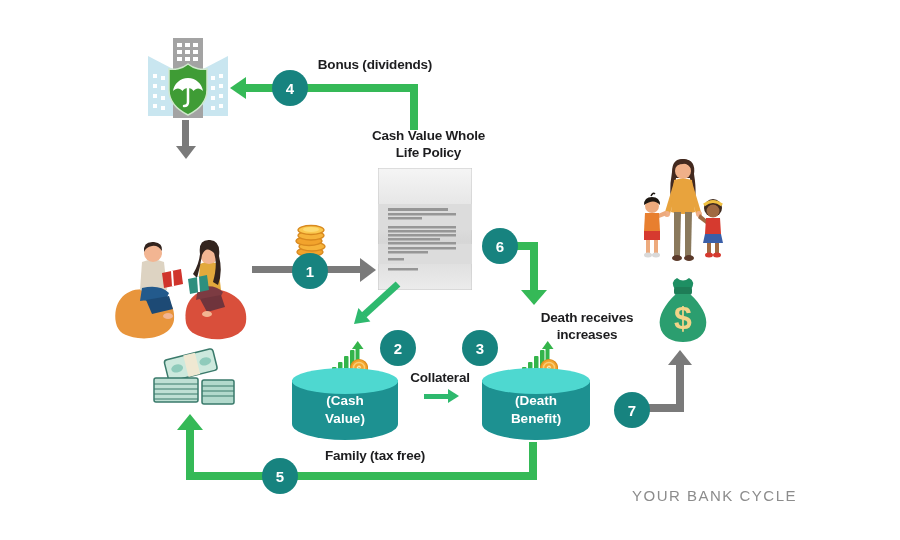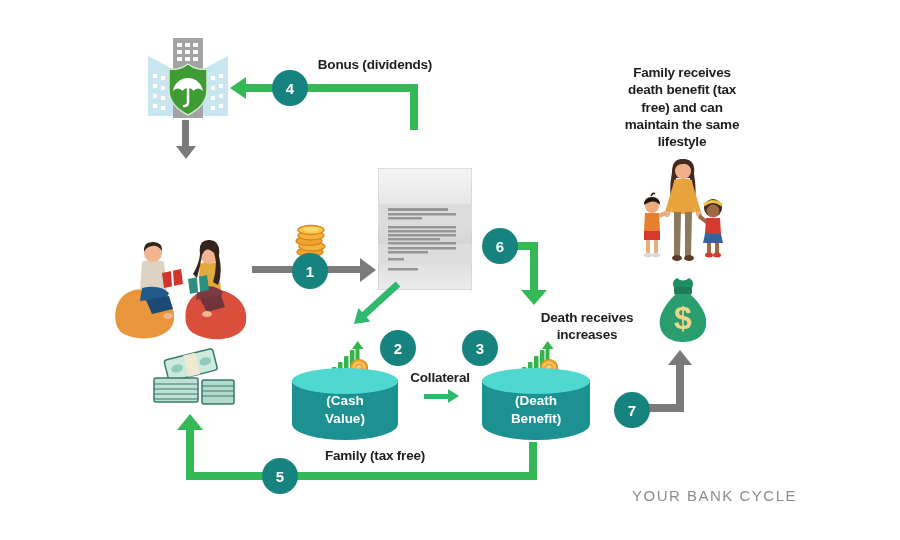--- a/index.html
+++ b/index.html
@@ -121,20 +121,21 @@
       <ellipse cx="19" cy="8" rx="13" ry="4.5" fill="#fbc84e"></ellipse>
     </g>
     <ellipse cx="19" cy="7.5" rx="8" ry="2.5" fill="#fdda71"></ellipse>
   </svg>
   <div class="seg" style="left:252px;top:266px;width:110px;height:7px;background:var(--gray-arrow)"></div>
   <div class="tri" style="left:360px;top:258px;border-top:12px solid transparent;border-bottom:12px solid transparent;border-left:16px solid var(--gray-arrow)"></div>
   <div class="badge" style="left:292px;top:253px">
     <span>1</span>
   </div>
 
+  <div class="lbl" style="left:366px;top:127px;width:125px">Cash Value Whole Life Policy</div>
   <svg style="left:378px;top:168px" width="94" height="122" viewBox="0 0 94 122">
     <defs>
       <linearGradient id="docg" x1="0" y1="0" x2="0" y2="1">
         <stop offset="0" stop-color="#f5f5f5"></stop>
           <stop offset="0.35" stop-color="#e4e4e4"></stop>
         <stop offset="0.6" stop-color="#d6d6d6"></stop>
           <stop offset="1" stop-color="#ececec"></stop>
       </linearGradient>
     </defs>
     <rect width="94" height="122" fill="url(#docg)" stroke="#c6c6c6" stroke-width="1"></rect>
@@ -233,21 +234,20 @@
   <div class="seg" style="left:676px;top:364px;width:8px;height:48px;background:var(--gray-arrow)"></div>
   <div class="tri" style="left:668px;top:350px;border-left:12px solid transparent;border-right:12px solid transparent;border-bottom:15px solid var(--gray-arrow)"></div>
 
   <svg style="left:655px;top:276px" width="56" height="68" viewBox="0 0 56 68">
     <path d="M20,14 Q15,5 22,2 Q28,7 34,2 Q41,5 36,14 Z" fill="#1e8f63"></path>
     <rect x="19" y="11" width="18" height="8" rx="3" fill="#1e7d57"></rect>
     <path d="M21,18 C10,28 3,40 5,50 C7,62 18,66 28,66 C38,66 49,62 51,50 C53,40 46,28 35,18 Z" fill="#2b9e6f"></path>
     <text x="28" y="53" font-size="32" font-weight="bold" fill="#f2d488" text-anchor="middle" font-family="Liberation Sans,sans-serif">$</text>
   </svg>
 
-  <div class="lbl" style="left:619px;top:64px;width:126px">Family receives death benefit (tax free) and can maintain the same lifestyle</div>
   <svg style="left:632px;top:154px" width="100" height="122" viewBox="0 0 100 122">
     <path d="M40,18 Q40,4 52,5 Q64,6 62,20 Q66,44 60,54 L56,52 Q60,34 58,24 L44,24 Q42,36 45,52 L41,54 Q36,40 40,18 Z" fill="#43291f"></path>
     <circle cx="51" cy="17" r="8" fill="#f0b089"></circle>
     <path d="M42,15 Q43,5 51,5 Q60,5 60,15 Q55,9 51,10 Q45,10 42,15 Z" fill="#43291f"></path>
     <path d="M42,28 L33,58 L38,60 L45,34 Z" fill="#e8a33d"></path>
     <path d="M60,28 L69,58 L64,60 L57,34 Z" fill="#e8a33d"></path>
     <path d="M42,26 Q51,23 60,26 L63,58 Q51,62 39,58 Z" fill="#e8a33d"></path>
     <circle cx="35" cy="60" r="3" fill="#f0b089"></circle>
       <circle cx="67" cy="60" r="3" fill="#f0b089"></circle>
     <path d="M42,58 L49,58 L48,102 L42,102 Z" fill="#8a795c"></path>

